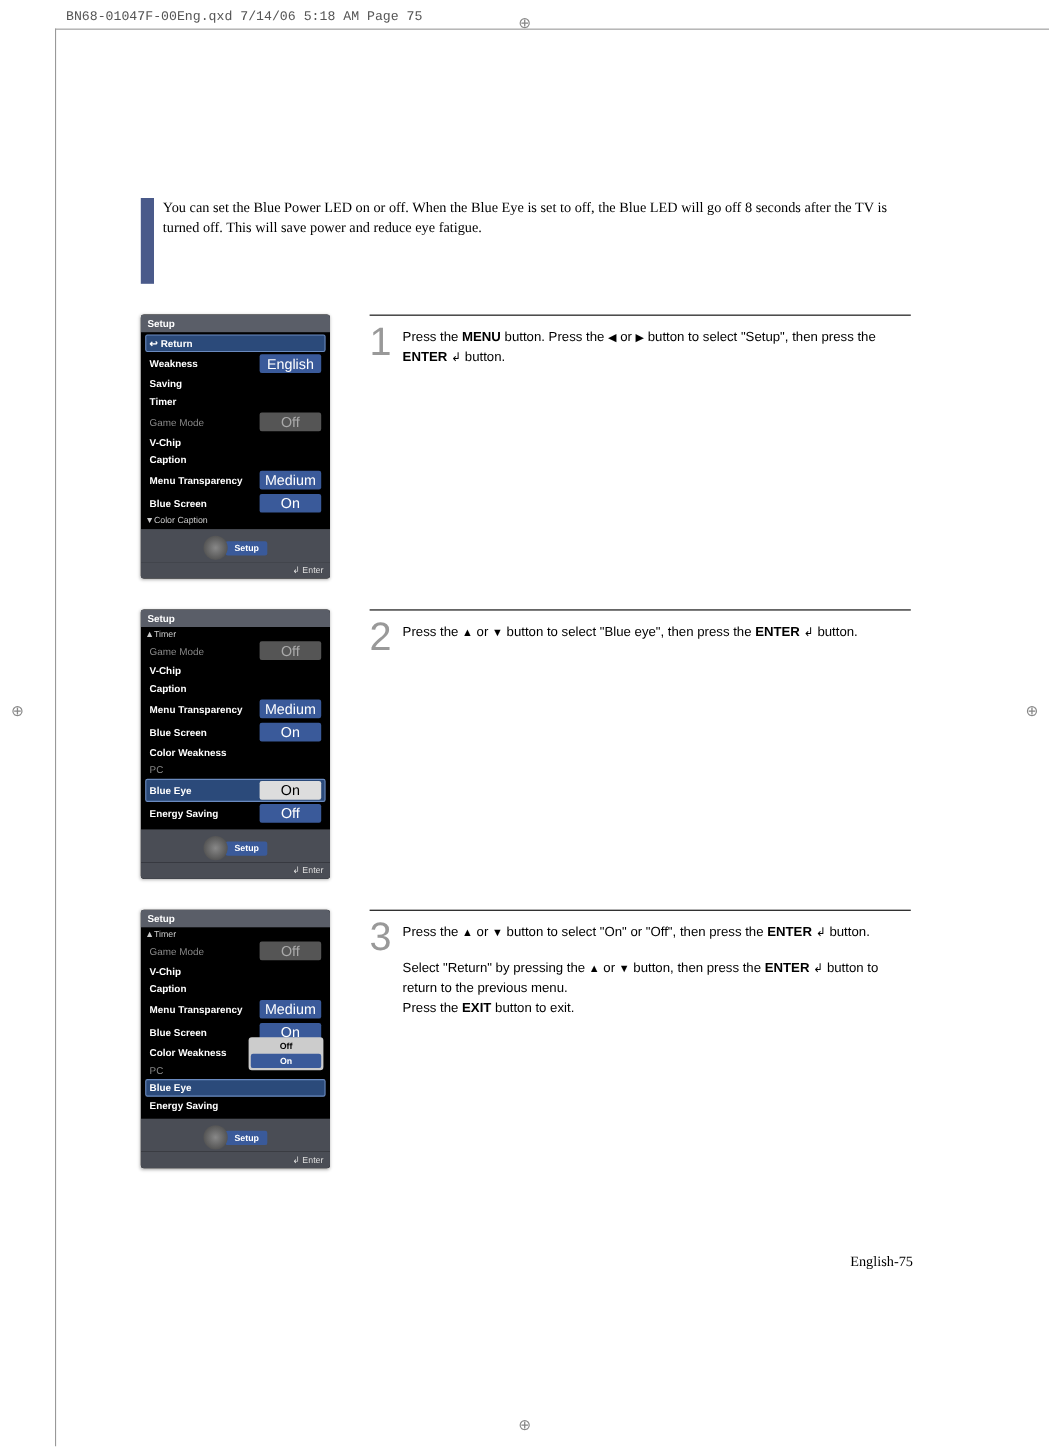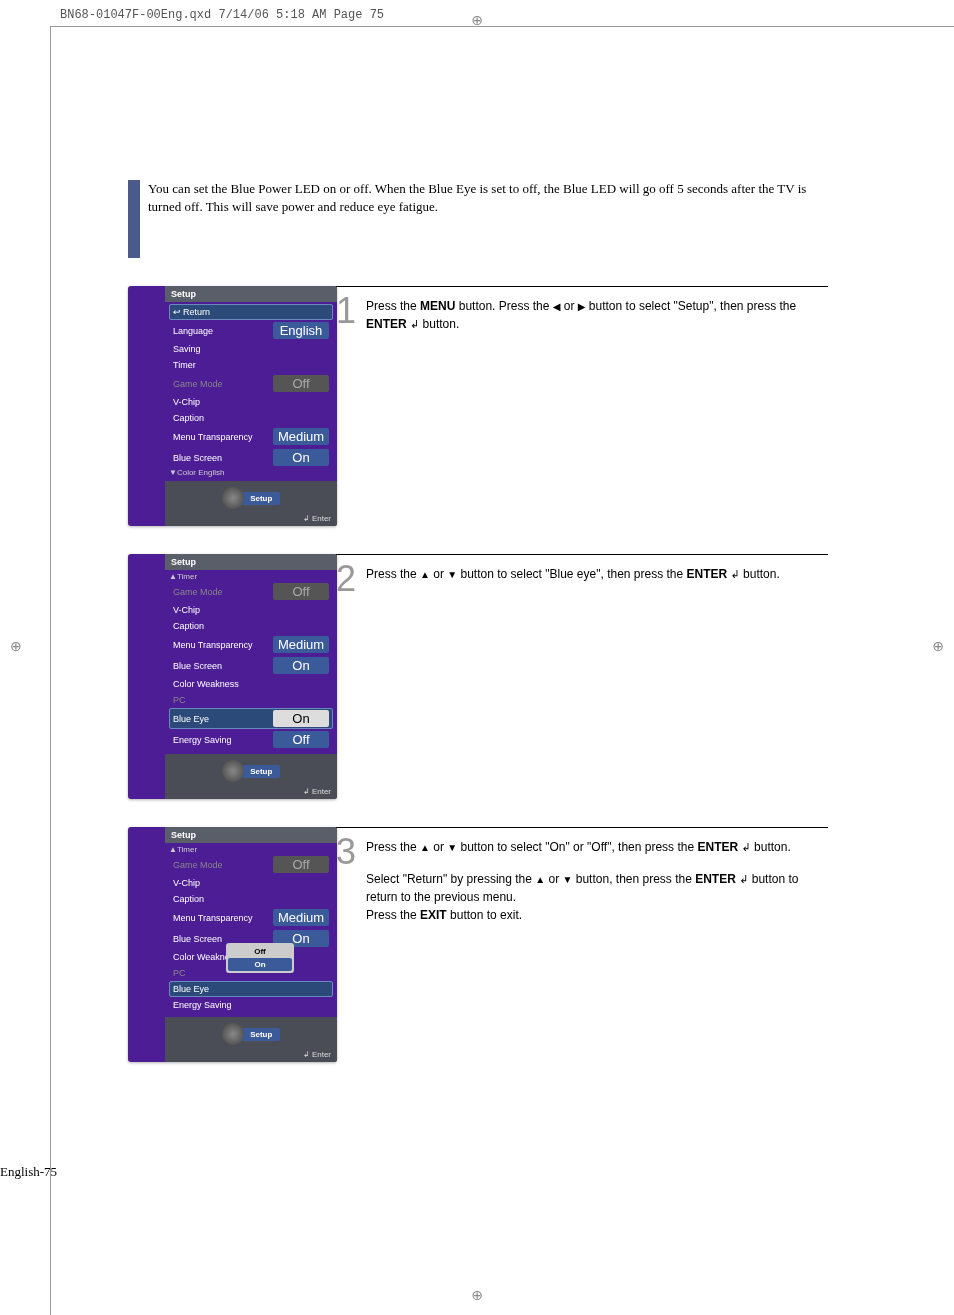--- a/index.html
+++ b/index.html
@@ -132,27 +132,26 @@
     font-size: 12px;
     line-height: 1.5;
     flex: 1;
   }
   .step-text p {
     margin: 0 0 14px 0;
   }
   
   .osd {
     width: 172px;
-    background: #4c1d95;
+    background: #000000;
     border-radius: 3px;
     font-size: 9px;
     color: #fff;
     box-shadow: 0 1px 3px rgba(0,0,0,0.3);
     overflow: hidden;
-    padding-left: 37px;
   }
   .osd-title {
     background: #5a5e68;
     padding: 3px 6px;
     font-weight: bold;
   }
   .osd-body {
     padding: 2px 4px 4px 4px;
   }
   .osd-row {
@@ -163,21 +162,21 @@
     min-height: 12px;
   }
   .osd-row.selected {
     background: #2b4a7a;
     border: 1px solid #6a8abf;
     border-radius: 2px;
     padding: 1px 3px;
   }
   .osd-row .label {
     color: #fff;
-    font-weight: normal;
+    font-weight: bold;
   }
   .osd-row.dim .label {
     color: #888;
     font-weight: normal;
   }
   .osd-row .value {
     background: #606470;
     color: #fff;
     font-size: 13px;
     padding: 1px 0;
@@ -251,58 +250,58 @@
     text-align: right;
     background: #4a4d55;
     font-size: 8px;
     color: #ddd;
     padding: 3px 6px;
   }
   .arrow-glyph { font-size: 10px; }
   .enter-icon { font-size: 11px; }
   .page-footer {
     position: absolute;
-    bottom: 135px;
+    bottom: 160px;
     left: 0;
     width: 830px;
-    text-align: left;
+    text-align: right;
     font-family: "Times New Roman", serif;
     font-size: 13px;
   }
 </style>
 </head>
 <body>
 
 <div class="print-header">BN68-01047F-00Eng.qxd  7/14/06  5:18 AM  Page 75</div>
 <div class="crop-top-line"></div>
 <div class="crop-left-line"></div>
 <div class="crop-mark-top">⊕</div>
 <div class="crop-mark-left">⊕</div>
 <div class="crop-mark-right">⊕</div>
 <div class="crop-mark-bottom">⊕</div>
 
 <div class="page-content">
 
   <div class="section-header-row">
     <div class="blue-bar"></div>
     <div class="section-text">
-      <div class="section-intro">You can set the Blue Power LED on or off. When the Blue Eye is set to off, the Blue LED will go off 5 seconds after the TV is turned off. This will save power and reduce eye fatigue.</div>
+      <div class="section-intro">You can set the Blue Power LED on or off. When the Blue Eye is set to off, the Blue LED will go off 8 seconds after the TV is turned off. This will save power and reduce eye fatigue.</div>
     </div>
   </div>
 
   <div class="step-block">
     <div class="menu-col">
       <div class="osd">
         <div class="osd-title">Setup</div>
         <div class="osd-body">
           <div class="osd-row selected">
               <span class="label">↩ Return</span>
             </div>
           <div class="osd-row">
-              <span class="label">Language</span>
+              <span class="label">Weakness</span>
               <span class="value blue">English</span>
             </div>
           <div class="osd-row">
               <span class="label">Saving</span>
             </div>
           <div class="osd-row">
               <span class="label">Timer</span>
             </div>
           <div class="osd-row dim">
               <span class="label">Game Mode</span>
@@ -315,21 +314,21 @@
               <span class="label">Caption</span>
             </div>
           <div class="osd-row">
               <span class="label">Menu Transparency</span>
               <span class="value blue">Medium</span>
             </div>
           <div class="osd-row">
               <span class="label">Blue Screen</span>
               <span class="value blue">On</span>
             </div>
-          <div class="osd-scroll">▼Color English</div>
+          <div class="osd-scroll">▼Color Caption</div>
         </div>
         <div class="osd-footer">
           <span class="gear"></span>
           <span class="setup-box">Setup</span>
         </div>
         <div class="osd-bottom">↲ Enter</div>
       </div>
     </div>
     <div class="text-col">
       <hr>

